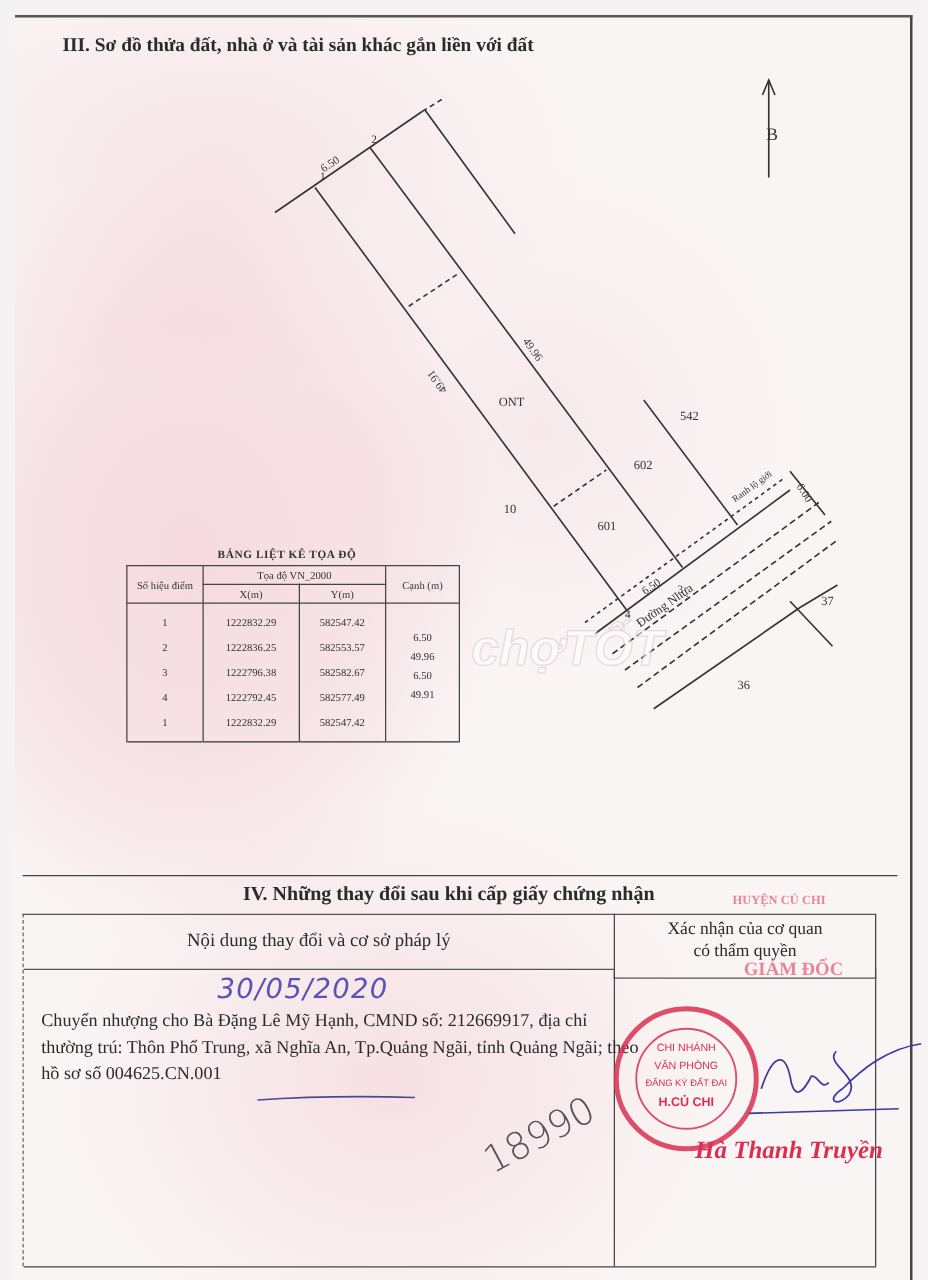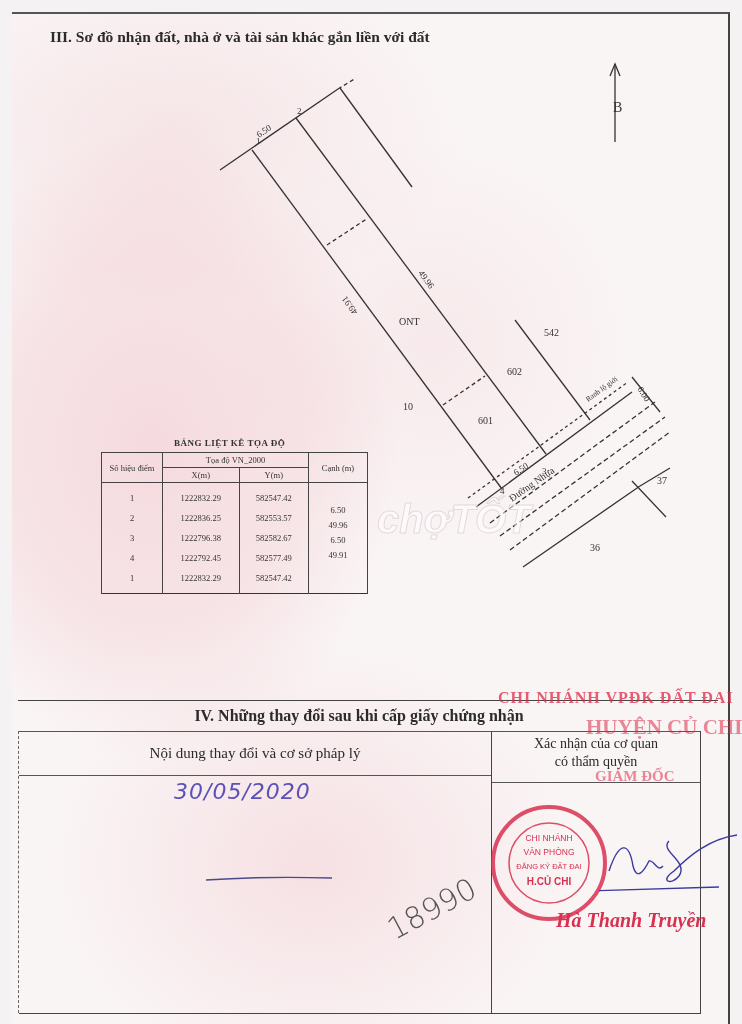--- a/index.html
+++ b/index.html
@@ -74,42 +74,42 @@
   }
   .handwritten-num {
     position:absolute; left:365px; top:160px; font-size:30px; color:#555;
     transform:rotate(-28deg); font-family:"DejaVu Sans", sans-serif; font-weight:200;
   }
   .stamp-overlay {
     position:absolute; left:480px; top:-12px; font-size:16px; color:rgba(220,40,70,0.75);
     font-weight:bold; letter-spacing:1px; white-space:nowrap;
   }
   .stamp-overlay2 {
-    position:absolute; left:568px; top:14px; font-size:21px; color:rgba(220,40,70,0.55); font-weight:bold; white-space:nowrap;
+    position:absolute; left:568px; top:14px; font-size:10px; color:rgba(220,40,70,0.55); font-weight:bold; white-space:nowrap;
   }
   .stamp-overlay3 {
     position:absolute; left:576px; top:37px; font-size:15px; color:rgba(220,40,70,0.55); font-weight:bold; white-space:nowrap;
   }
   .signer-name {
     position:absolute; left:537px; top:178px; font-size:20px; color:#d83050;
     font-style:italic; font-weight:bold; white-space:nowrap;
   }
   .seal { position:absolute; left:470px; top:72px; }
   .watermark {
     position:absolute; left:365px; top:483px; font-size:40px; color:rgba(255,255,255,0.55);
     font-family:"Liberation Sans", sans-serif; font-style:italic; font-weight:bold;text-align:center;
     -webkit-text-stroke:1px rgba(190,160,170,0.35);
   }
 </style>
 </head>
 <body>
 
 <div class="page">
 
-  <div class="sec3-title">III. Sơ đồ nhận đất, nhà ở và tài sản khác gắn liền với đất</div>
+  <div class="sec3-title">III. Sơ đồ thửa đất, nhà ở và tài sản khác gắn liền với đất</div>
 
   <svg class="map" width="718" height="690" viewBox="12 12 718 690">
     <g stroke="#333" stroke-width="1.3" fill="none">
 
       <line x1="220" y1="168" x2="338" y2="87"></line>
       <line x1="338" y1="87" x2="356" y2="76" stroke-dasharray="4,3"></line>
 
       <line x1="252" y1="148" x2="502" y2="487"></line>
 
       <line x1="296" y1="116" x2="546" y2="452"></line>
@@ -207,33 +207,33 @@
         <td style="padding-bottom:6px">1</td>
         <td style="padding-bottom:6px">1222832.29</td>
         <td style="padding-bottom:6px">582547.42</td>
       </tr>
     </tbody>
   </table>
 </div>
 
 <div class="sec4">
   <div class="sec4-title">IV. Những thay đổi sau khi cấp giấy chứng nhận</div>
-  <div class="stamp-overlay">CHI NHÁNH VPĐK ĐẤT ĐAI</div>
   <div class="stamp-overlay2">HUYỆN CỦ CHI</div>
   <div class="sec4-frame">
     <div class="col-left-head">Nội dung thay đổi và cơ sở pháp lý</div>
     <div class="col-right-head">
       <div>Xác nhận của cơ quan</div>
       <div>có thẩm quyền</div>
     </div>
     <div class="stamp-overlay3">GIÁM ĐỐC</div>
     <div class="col-right-body"></div>
     <div class="bottom-line"></div>
 
     <div class="handwritten-date">30/05/2020</div>
+    <div class="transfer-text">Chuyển nhượng cho Bà Đặng Lê Mỹ Hạnh, CMND số: 212669917, địa chỉ thường trú: Thôn Phổ Trung, xã Nghĩa An, Tp.Quảng Ngãi, tỉnh Quảng Ngãi; theo hồ sơ số 004625.CN.001</div>
     <svg style="position:absolute;left:185px;top:143px" width="130" height="10">
       <path d="M2,6 Q60,2 128,4" stroke="#4a4a8a" stroke-width="1.4" fill="none"></path>
     </svg>
     <div class="handwritten-num">18990</div>
 
     <svg class="seal" width="120" height="120" viewBox="0 0 120 120">
       <circle cx="60" cy="60" r="56" fill="none" stroke="rgba(216,48,80,0.85)" stroke-width="4"></circle>
       <circle cx="60" cy="60" r="40" fill="none" stroke="rgba(216,48,80,0.85)" stroke-width="1.5"></circle>
       <text x="60" y="38" text-anchor="middle" font-size="8.5" fill="#d83050" font-family="Liberation Sans, sans-serif">CHI NHÁNH</text>
       <text x="60" y="52" text-anchor="middle" font-size="8.5" fill="#d83050" font-family="Liberation Sans, sans-serif">VĂN PHÒNG</text>

